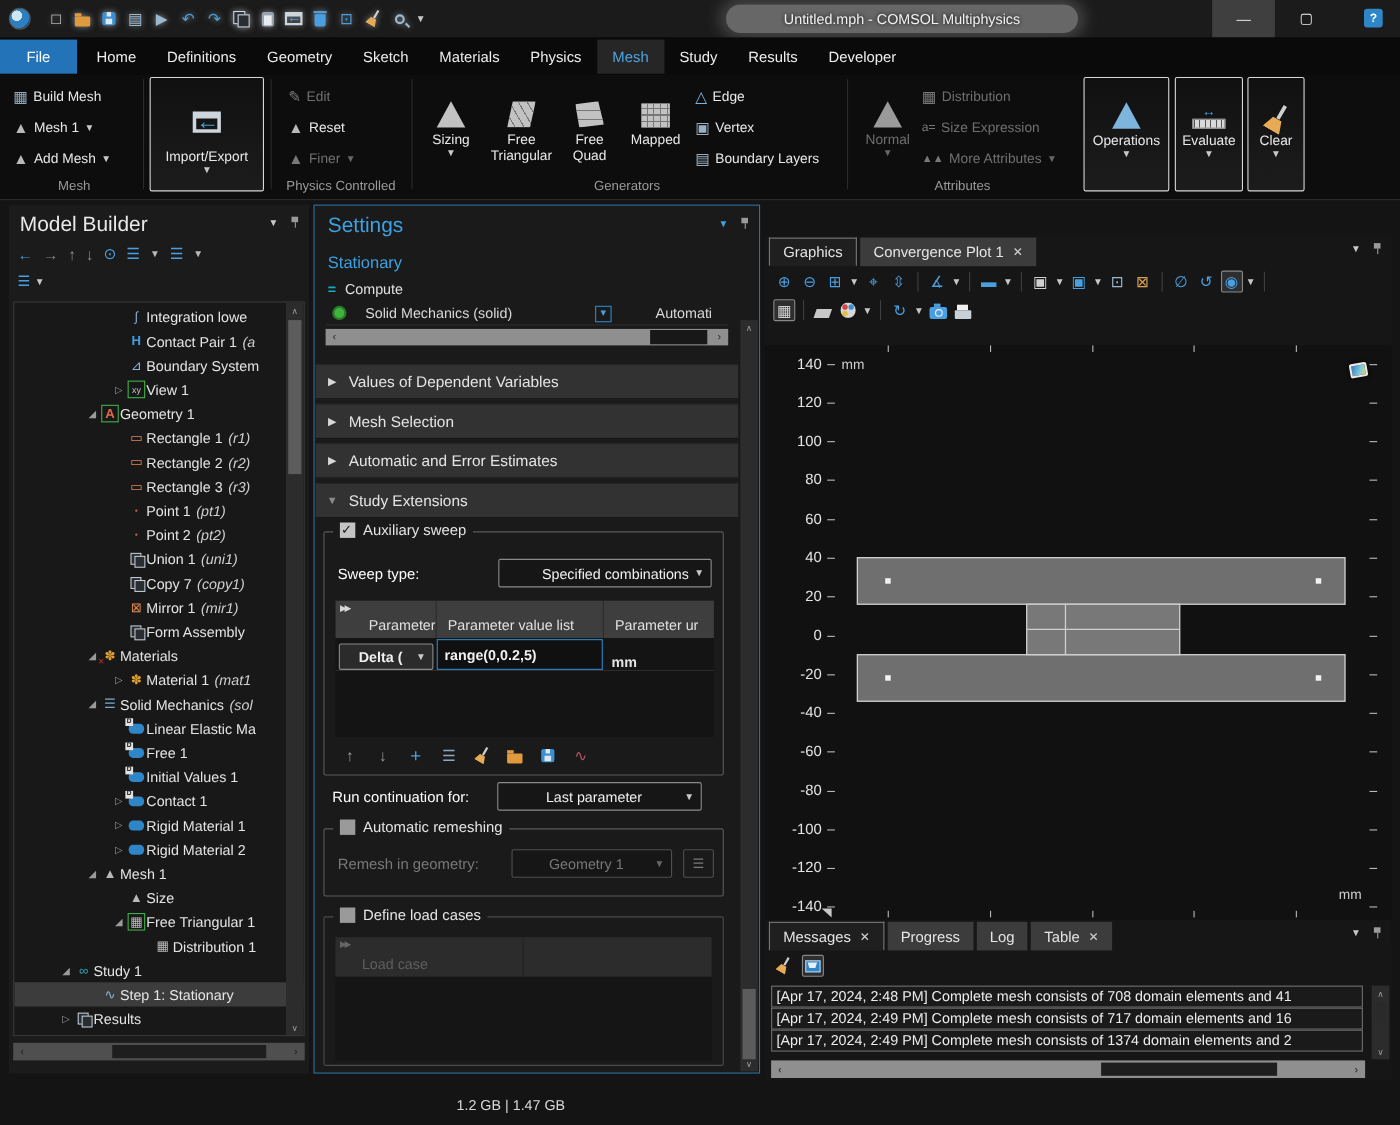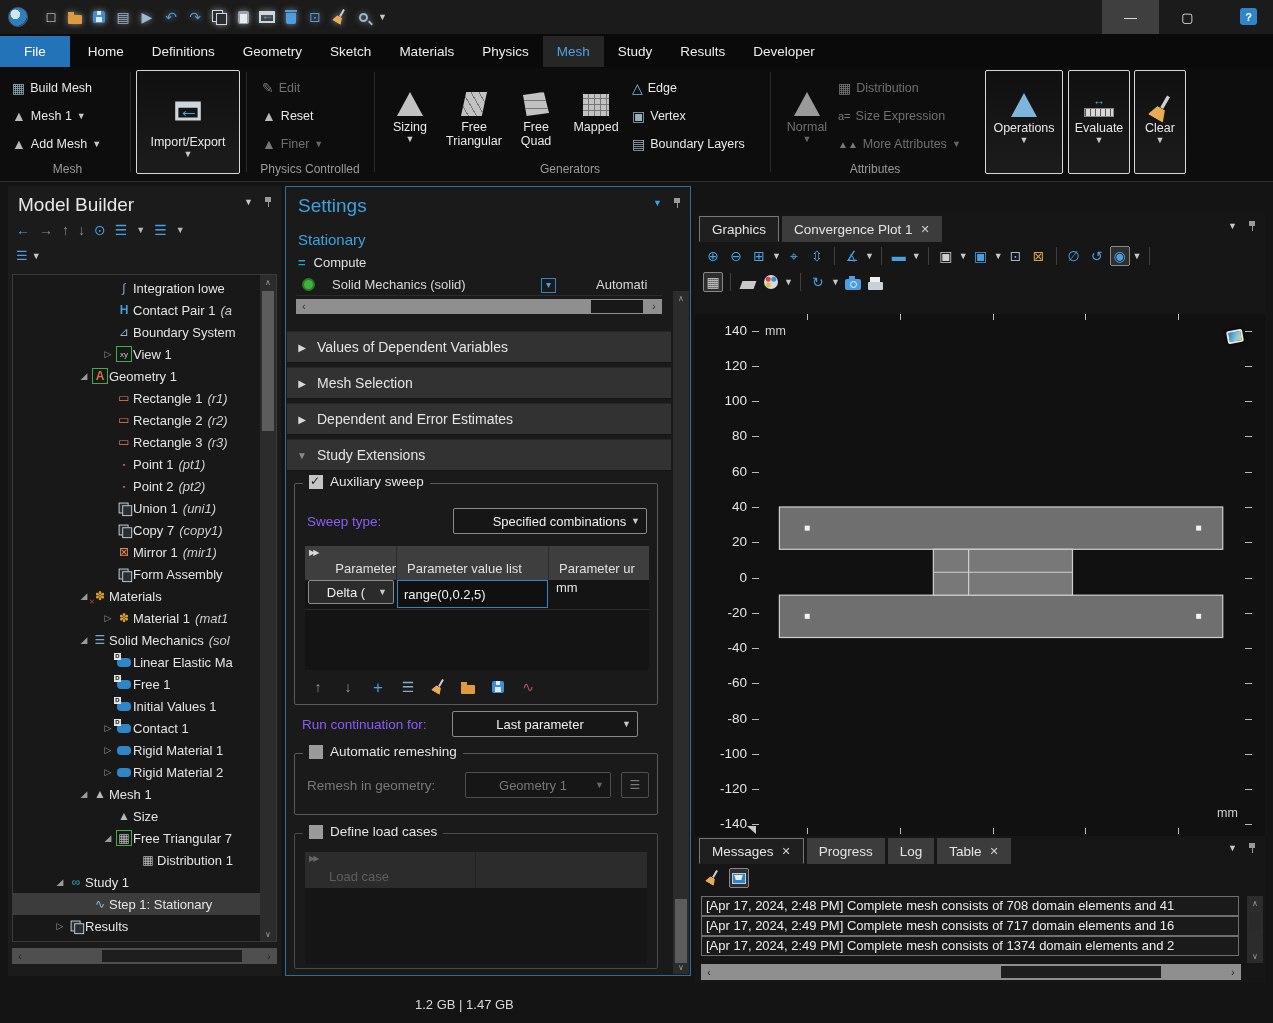--- a/index.html
+++ b/index.html
@@ -104,24 +104,24 @@
   .cb{width:14px;height:14px;background:#9a9a9a;flex:none;}
   .cb.checked{background:#c4c4c4;position:relative;}
   .cb.checked::after{content:'✓';position:absolute;left:1px;top:-1px;color:#1a1a1a;font-size:12px;font-weight:bold;}
   .drop{height:26px;border:1px solid #8a8a8a;border-radius:2px;background:#161616;display:flex;align-items:center;justify-content:center;color:#f0f0f0;font-size:13px;position:relative;padding:0 18px 0 8px;}
   .drop .caret{position:absolute;right:6px;}
   .drop.dis{border-color:#4f4f4f;color:#787878;}
   .ptable{position:absolute;background:#141414;}
   .phead{display:flex;background:#3e3e3e;height:34px;color:#e0e0e0;font-size:13px;position:relative;}
   .phead .hc{display:flex;align-items:flex-end;padding:0 0 4px 10px;border-right:1px solid #2c2c2c;overflow:hidden;white-space:nowrap;}
   .dblarr{position:absolute;left:4px;top:2px;font-size:8px;color:#d8d8d8;letter-spacing:-2px;}
-  .prow{display:flex;height:30px;align-items:flex-start;border-bottom:1px solid #2c2c2c;}
+  .prow{display:flex;height:30px;align-items:flex-end;border-bottom:1px solid #2c2c2c;font-weight:bold;}
   .cellsel{height:28px;border:1px solid #2e88c8;display:flex;align-items:center;padding-left:6px;color:#f0f0f0;background:#101010;}
   .tb-ic{display:flex;align-items:center;gap:12px;}
-  .lbl{color:#8b5cf6;font-size:13.5px;}
+  .lbl{color:#ffffff;font-size:13.5px;}
   .lbl.dis{color:#787878;}
   
   .tabs{position:absolute;left:4px;top:2px;display:flex;gap:3px;align-items:flex-end;}
   .tab{height:26px;display:flex;align-items:center;gap:8px;padding:0 12px;background:#3c3c3c;color:#e4e4e4;font-size:13.5px;}
   .tab.active{background:#1f1f1f;border:1px solid #777;border-bottom-color:#1f1f1f;}
   .tab .x{font-size:11px;color:#cfcfcf;}
   .gtb{position:absolute;display:flex;align-items:center;gap:3px;}
   .gi{min-width:20px;height:20px;display:flex;align-items:center;justify-content:center;color:#4a9fe0;font-size:14px;position:relative;}
   .gi.boxed{border:1px solid #888;background:#2e2e2e;border-radius:2px;}
   .gsep{width:1px;height:18px;background:#3f3f3f;margin:0 4px;}
@@ -170,20 +170,23 @@
         </span>
         <span class="mi" style="color: rgb(74, 159, 224);">⊡</span>
         <span class="mi">
           <span class="i-broom"></span>
         </span>
         <span class="mi">
           <span class="i-mag"></span>
         </span>
         <span class="caret">▼</span>
       </div>
+    <div id="title-pill">
+        <span>Untitled.mph - COMSOL Multiphysics</span>
+      </div>
     <div id="win-controls">
       <div class="winbtn min">—</div>
       <div class="winbtn">▢</div>
       <div class="winbtn">✕</div>
     </div>
   </div>
 
   <div id="menubar">
       <div class="mtab file">File</div>
       <div class="mtab">Home</div>
@@ -563,21 +566,21 @@
           </span>
           <span>Size</span>
         </div>
         <div class="trow" style="top: 552px; padding-left: 88px;">
           <span class="texp">◢</span>
           <span class="tico">
             <span class="bx">
               <span style="color: rgb(185, 185, 185); font-size: 12px;">▦</span>
             </span>
           </span>
-          <span>Free Triangular 7</span>
+          <span>Free Triangular 1</span>
         </div>
         <div class="trow" style="top: 574px; padding-left: 112px;">
           <span class="texp"></span>
           <span class="tico">
             <span style="color: rgb(185, 185, 185); font-size: 12px;">▦</span>
           </span>
           <span>Distribution 1</span>
         </div>
         <div class="trow" style="top: 596px; padding-left: 40px;">
           <span class="texp">◢</span>
@@ -640,21 +643,21 @@
         <div class="sec-bar" style="top: 144px;">
           <span class="c">▶</span>
           <span>Values of Dependent Variables</span>
         </div>
         <div class="sec-bar" style="top: 180px;">
           <span class="c">▶</span>
           <span>Mesh Selection</span>
         </div>
         <div class="sec-bar" style="top: 216px;">
           <span class="c">▶</span>
-          <span>Dependent and Error Estimates</span>
+          <span>Automatic and Error Estimates</span>
         </div>
       </div>
     <div class="sec-bar" style="top:252px;">
       <span class="c" style="color:#8a8a8a;">▼</span>
         <span>Study Extensions</span>
     </div>
 
     <div class="groupbox" style="left:8px;top:296px;width:364px;height:222px;">
       <div class="legend">
           <span class="cb checked"></span>

